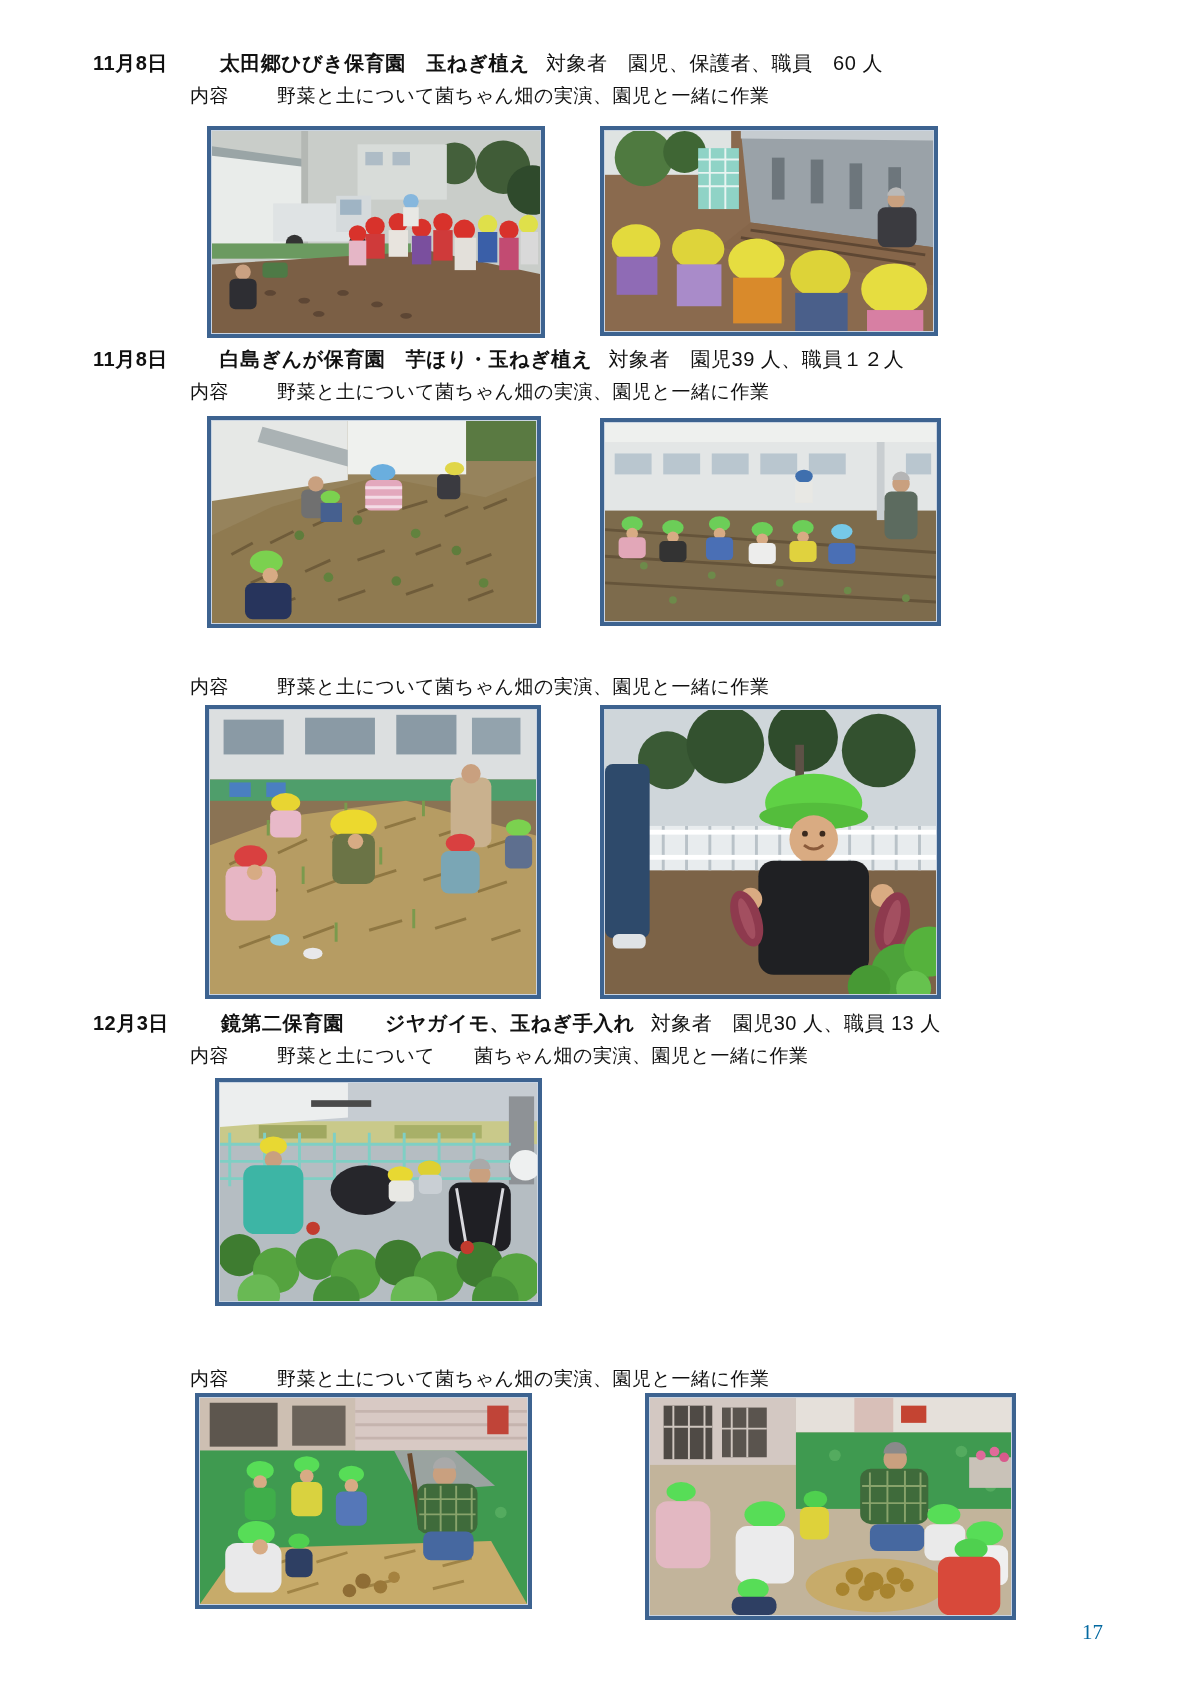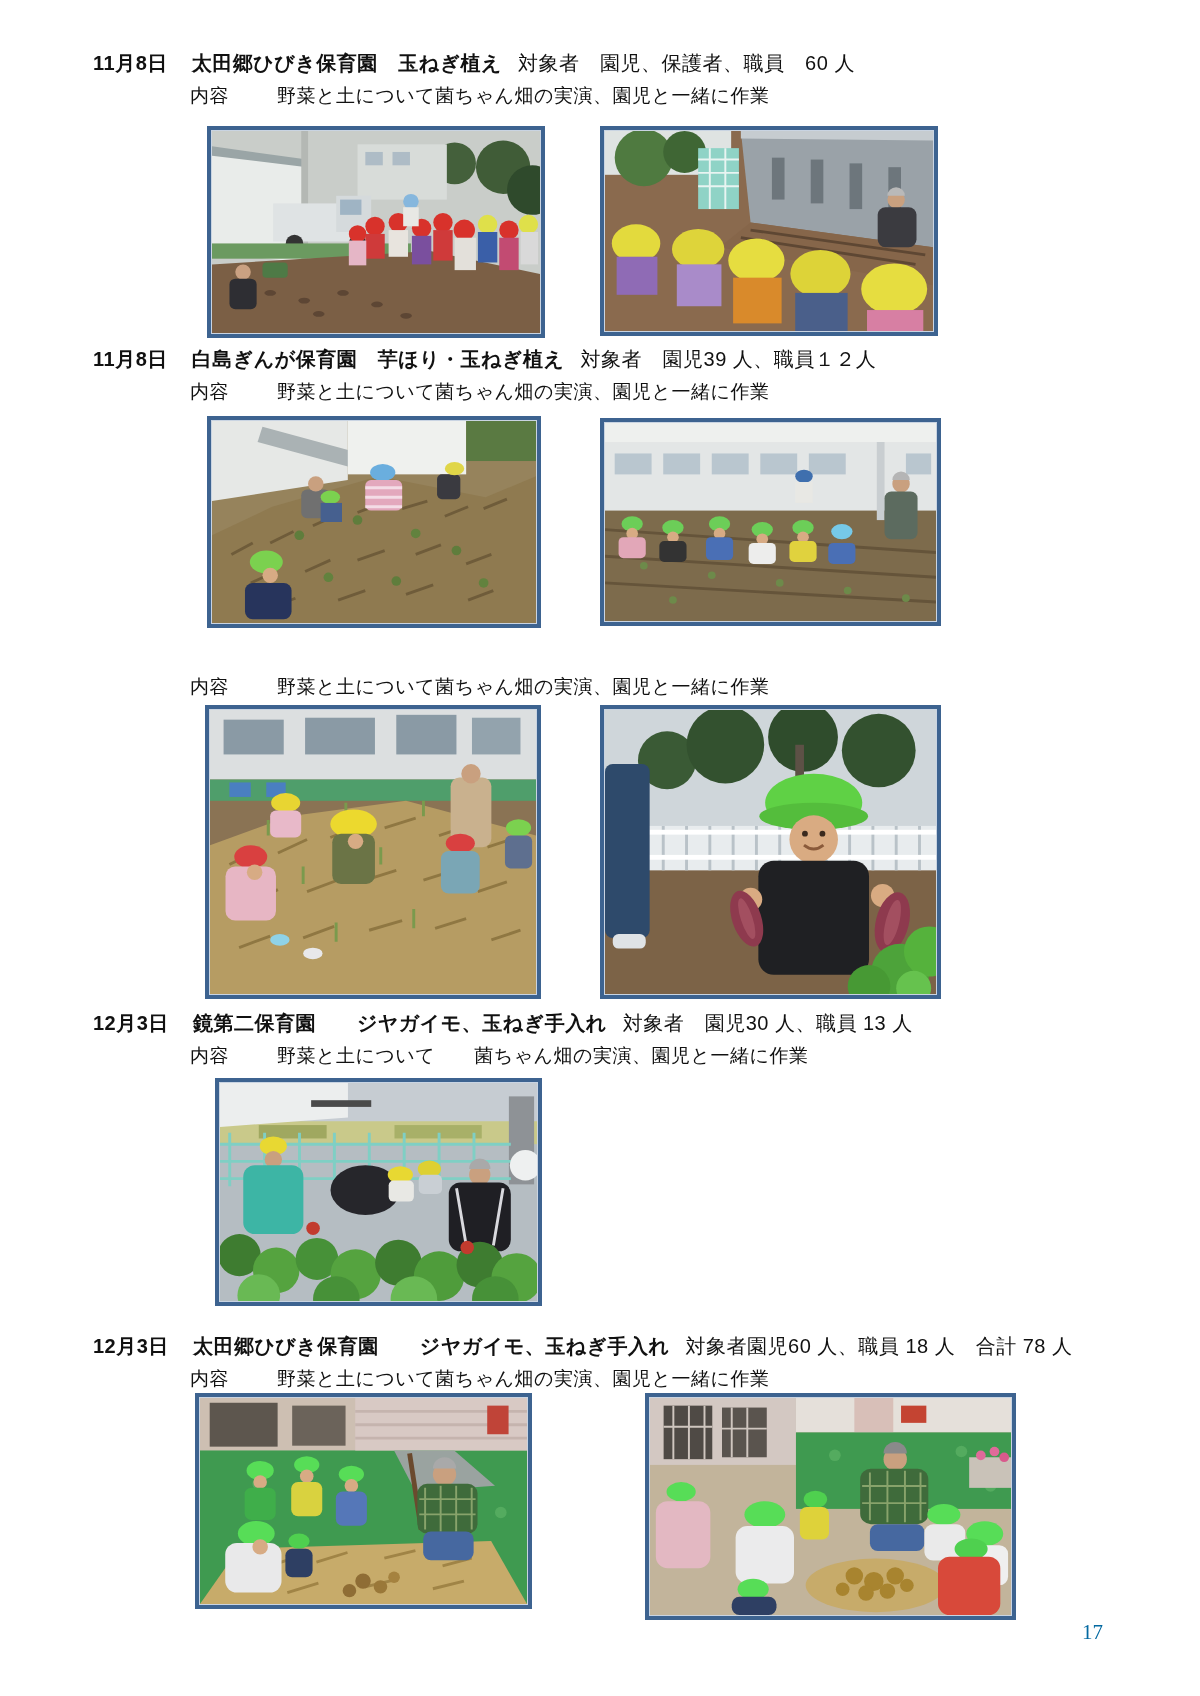--- a/index.html
+++ b/index.html
@@ -14,21 +14,21 @@
     font-family: "Liberation Sans", "DejaVu Sans", sans-serif;
     color: var(--ink);
     overflow: hidden;
   }
   .entry { position: absolute; left: 0; width: 1200px; }
   .hline {
     position: absolute; left: 93px; top: 0;
     font-size: 20px; white-space: nowrap; letter-spacing: 0.5px;
   }
   .hline .date   { font-weight: 700; margin-right: 24px; }
-  .hline .title  { font-weight: 700; margin-right: 16px; }
+  .hline .title  { font-weight: 700; margin-right: 16px; margin-left: 28px; }
   .hline .aud    { font-weight: 400; }
   .cline {
     position: absolute; left: 190px; top: 33px;
     font-size: 19px; white-space: nowrap; letter-spacing: 0.5px;
   }
   .cline .clabel { margin-right: 48px; }
   .photo {
     position: absolute;
     border: 4px solid var(--frame);
     background: #fff;
@@ -354,23 +354,20 @@
           <circle cx="200" cy="226" r="24" fill="#69b954"></circle>
             <circle cx="284" cy="226" r="24" fill="#479138"></circle>
         </g>
         <circle cx="96" cy="152" r="7" fill="#c23b2e"></circle>
           <circle cx="255" cy="172" r="7" fill="#c23b2e"></circle>
       </svg>
     </figure>
   </section>
 
   <section class="entry" style="top:1333px;height:300px">
-    <div class="hline">
-      <span class="date">12月3日</span><span class="title">太田郷ひびき保育園　　ジヤガイモ、玉ねぎ手入れ</span><span class="aud">対象者園児60 人、職員 18 人　合計 78 人</span>
-    </div>
     <div class="cline">
       <span class="clabel">内容</span><span class="ctext">野菜と土について菌ちゃん畑の実演、園児と一緒に作業</span>
     </div>
 
     <figure class="photo" style="left:195px;top:60px;width:337px;height:216px" aria-label="緑の帽子の園児たちと講師が人工芝の園庭でじゃがいもを掘る">
       <svg viewBox="0 0 337 216" preserveAspectRatio="none">
         <rect width="337" height="216" fill="#3f9a50"></rect>
         <rect x="0" y="0" width="337" height="55" fill="#cdbfb2"></rect>
         <rect x="10" y="5" width="70" height="46" fill="#5d564e"></rect>
           <rect x="95" y="8" width="55" height="42" fill="#6b635a"></rect>

